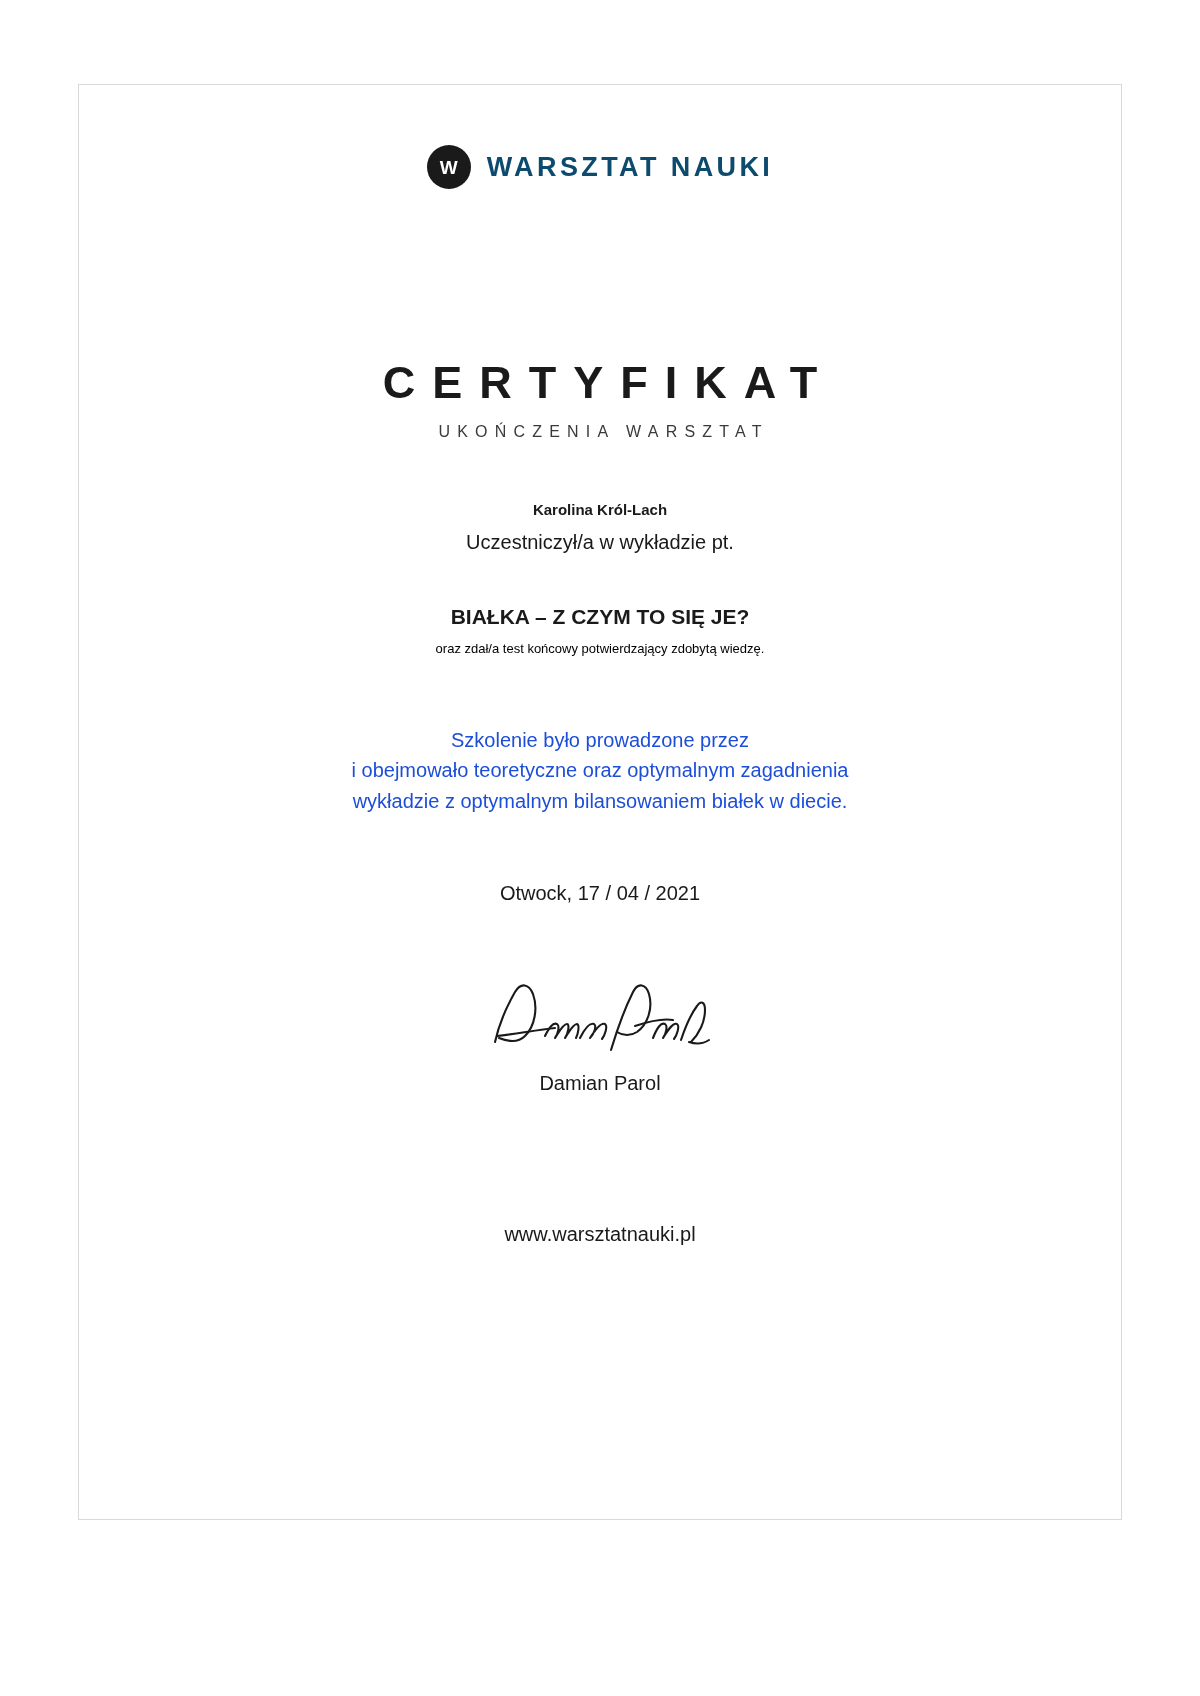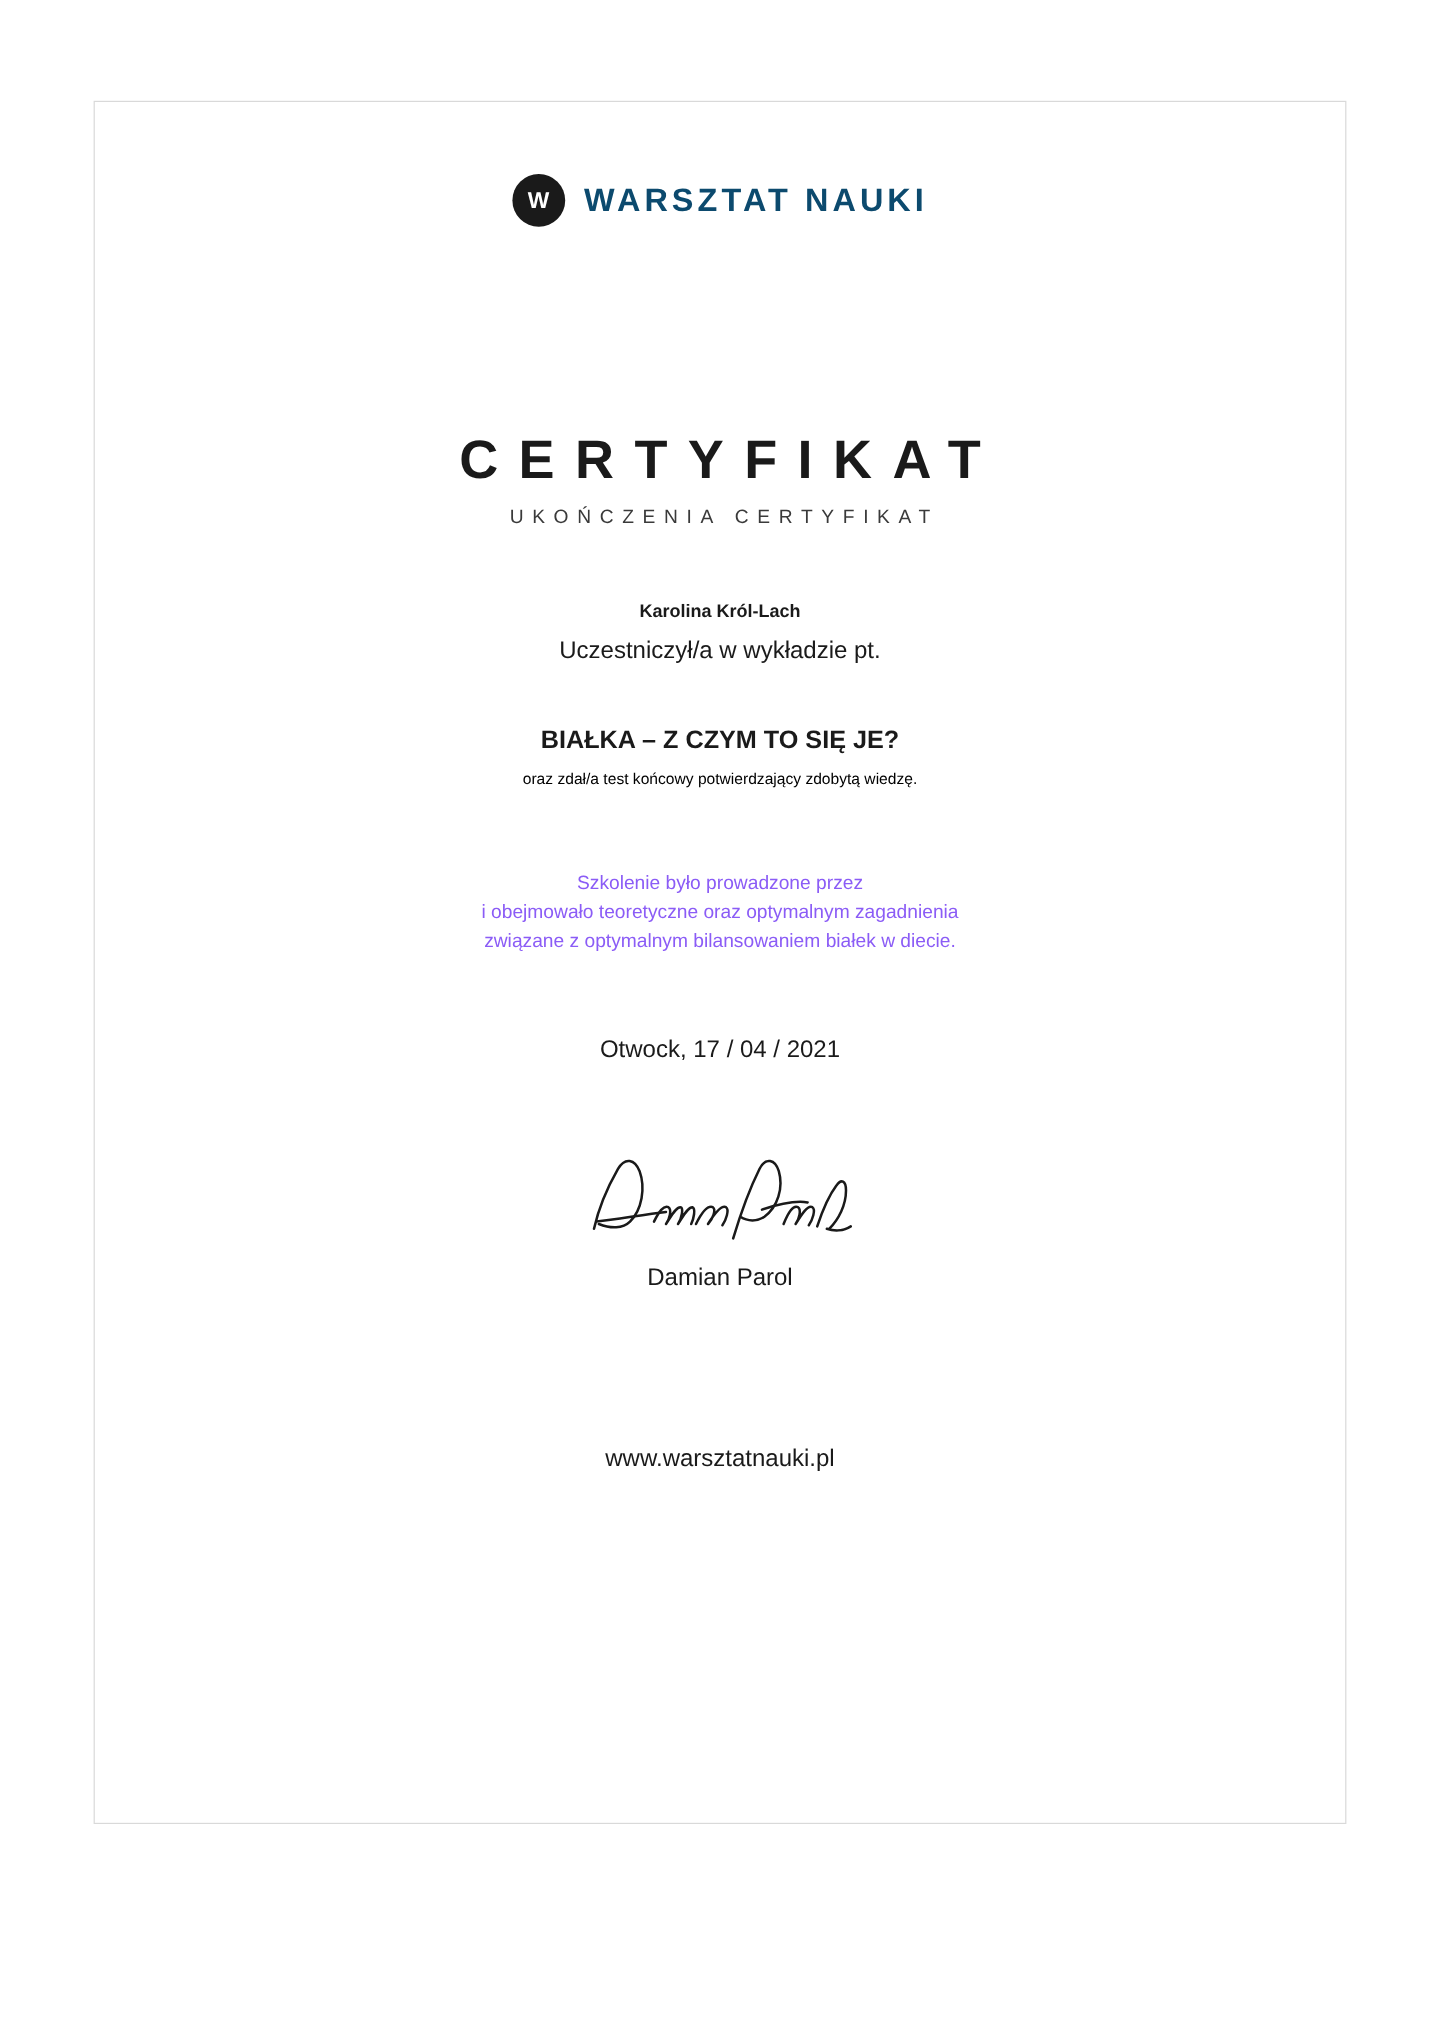--- a/index.html
+++ b/index.html
@@ -119,23 +119,23 @@
     color: #1a1a1a;
   }
   .exam-line {
     margin-top: 6px;
     font-size: 13px;
     font-weight: 400;
     color: #000000;
   }
   .training-info {
     margin-top: 66px;
-    font-size: 16px;
-    font-weight: 400;
-    color: #8b5cf6;
+    font-size: 20px;
+    font-weight: 400;
+    color: #1d4ed8;
   }
   .training-info div { margin: 0; }
 
   .place-date {
     margin-top: 62px;
     font-size: 20px;
     font-weight: 400;
     color: #1a1a1a;
   }
 
@@ -170,32 +170,32 @@
 <div class="page">
   <div class="frame">
     <div class="inner">
 
       <div class="logo-row">
         <span class="logo-mark">W</span>
         <span class="logo-text">WARSZTAT NAUKI</span>
       </div>
 
       <div class="cert-title">CERTYFIKAT</div>
-      <div class="cert-subtitle">UKOŃCZENIA CERTYFIKAT</div>
+      <div class="cert-subtitle">UKOŃCZENIA WARSZTAT</div>
 
       <div class="block recipient">Karolina Król-Lach</div>
       <div class="block participation">Uczestniczył/a w wykładzie pt.</div>
 
       <div class="block lecture-title">BIAŁKA – Z CZYM TO SIĘ JE?</div>
       <div class="block exam-line">oraz zdał/a test końcowy potwierdzający zdobytą wiedzę.</div>
 
       <div class="block training-info">
         <div>Szkolenie było prowadzone przez</div>
         <div>i obejmowało teoretyczne oraz optymalnym zagadnienia</div>
-        <div>związane z optymalnym bilansowaniem białek w diecie.</div>
+        <div>wykładzie z optymalnym bilansowaniem białek w diecie.</div>
       </div>
 
       <div class="block place-date">Otwock, 17 / 04 / 2021</div>
 
       <div class="signature-wrap">
         <svg width="230" height="80" viewBox="0 0 230 80" fill="none" xmlns="http://www.w3.org/2000/svg" aria-hidden="true">
           <g stroke="#1a1a1a" stroke-width="2.1" fill="none" stroke-linecap="round" stroke-linejoin="round">
             <path d="M10 62 C 14 44, 22 26, 30 12 C 36 2, 44 4, 48 14 C 53 28, 50 46, 40 56 C 34 62, 24 62, 14 58"></path>
             <path d="M12 56 C 30 54, 52 50, 70 48"></path>
             <path d="M60 56 C 64 48, 68 42, 72 44 C 75 46, 73 54, 70 58 C 74 52, 78 44, 82 44 C 85 44, 83 54, 80 58 C 84 52, 88 44, 92 44 C 95 45, 93 54, 91 58"></path>

